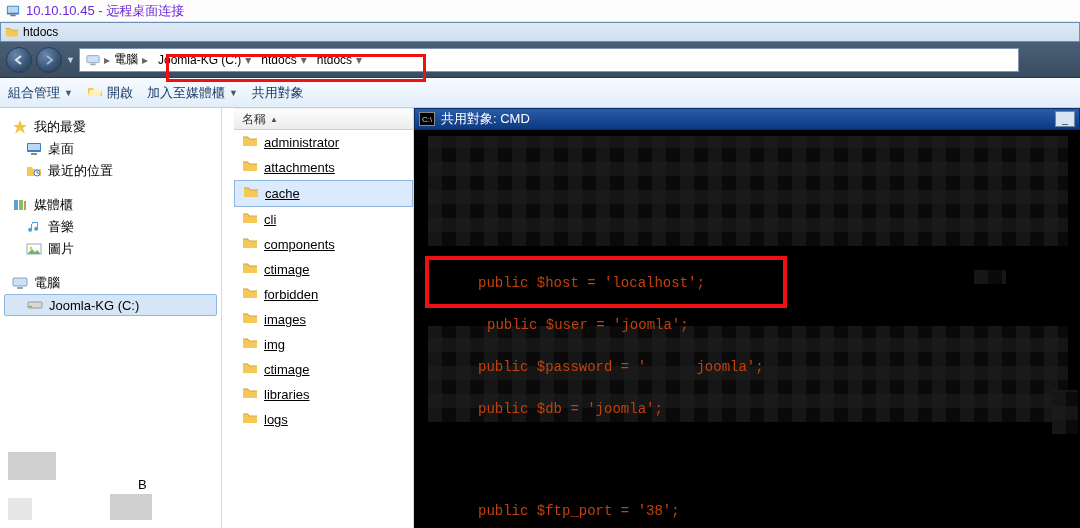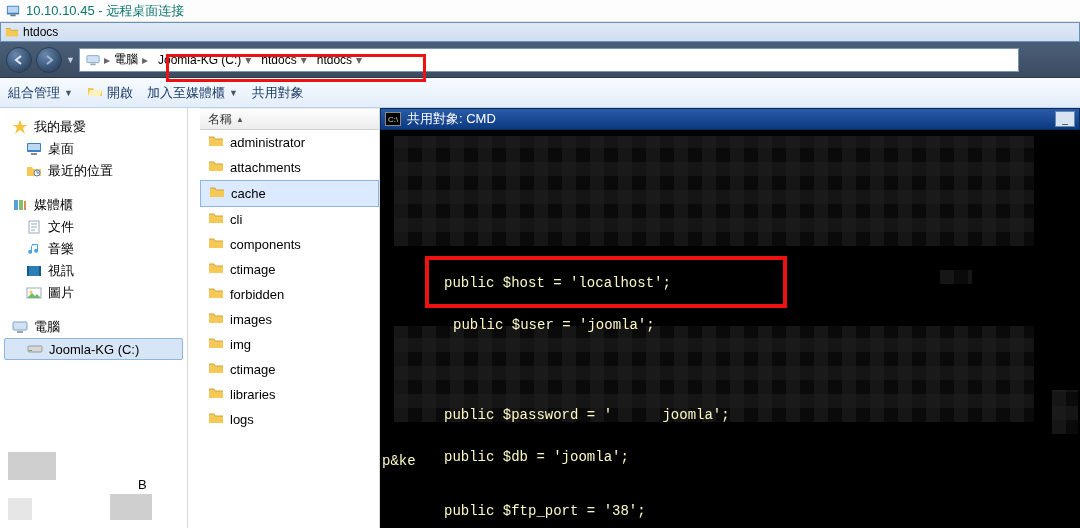--- a/index.html
+++ b/index.html
@@ -16,21 +16,21 @@
   
   .rdp-bar {
     height: 22px;
     background: #fdfdfd;
     display: flex;
     align-items: center;
     padding: 0 6px;
     gap: 6px;
     border-bottom: 1px solid #e5e5e5;
   }
-  .rdp-bar .title { color: #0f766e; font-size: 13px; }
+  .rdp-bar .title { color: #6d28d9; font-size: 13px; }
   .rdp-icon svg { width:14px; height:14px; display:block; }
 
   
   .explorer-title {
     height: 20px;
     background: linear-gradient(to bottom, #dfe9f5, #cfdff0);
     border: 1px solid #6a8fb5;
     display:flex; align-items:center; padding:0 4px; gap:4px;
     font-size:12px;
   }
@@ -81,21 +81,21 @@
   .toolbar .tb-item{ display:flex;align-items:center;gap:4px;}
   .chev{ font-size:9px;color:#456; }
 
   
   .main {
     display:flex;
     height: calc(528px - 22px - 20px - 36px - 30px);
     position:relative;
   }
   .nav-pane {
-    width:188px;
+    width:222px;
     background:#fff;
     border-right:1px solid #d8d8d8;
     padding:8px 4px;
     overflow:hidden;
   }
   .nav-group{ margin-bottom:12px; }
   .nav-item{
     display:flex;align-items:center;gap:6px;
     padding:2px 4px 2px 22px;
     font-size:13px;
@@ -114,21 +114,21 @@
     margin-left:12px;
   }
   .col-head{
     height:22px;background:linear-gradient(to bottom,#fdfdfd,#ececec);
     border-bottom:1px solid #d0d0d0; border-top:1px solid #eee;
     display:flex;align-items:center;padding:0 8px;font-size:12px;color:#333;
     gap:4px;
   }
   .file-row{
     display:flex;align-items:center;gap:6px;
-    padding:3px 8px; font-size:13px;
+    padding:3px 8px; font-size:13px;text-decoration:underline;
   }
   .file-row.selected{ background:#dbeafe; border:1px solid #8fb6df; }
   .folder-ico svg{width:16px;height:16px;}
 
   
   .cmd-area{
     flex:1;
     background:#000;
     position:relative;
     overflow:hidden;
@@ -139,21 +139,21 @@
     color:#fff;font-size:13px;
     display:flex;align-items:center;gap:6px;padding:0 4px;
     border:1px solid #0b2c60;
   }
   .cmd-title .cmd-ico{width:16px;height:14px;background:#000;border:1px solid #888;display:flex;align-items:center;justify-content:center;font-size:8px;color:#ccc;}
   .cmd-title .spacer{flex:1;}
   .cmd-btn{ width:20px;height:16px;background:#d8e4f2;border:1px solid #6b88ae;display:flex;align-items:center;justify-content:center;font-size:10px;color:#123;}
   .cmd-body{
     font-family: "Consolas","Courier New",monospace;
     font-size:14px;
-    color:#fef9c3;
+    color:#c2410c;
     padding:24px 14px;
     line-height:1.5;
     white-space:pre;
     position:relative;
   }
   .mosaic{
     position:absolute;
     background:
       repeating-linear-gradient(0deg, #0a0a0a 0 14px, #151515 14px 28px),
       repeating-linear-gradient(90deg, rgba(30,30,30,0.6) 0 14px, rgba(10,10,10,0.6) 14px 28px);
@@ -295,43 +295,24 @@
               <rect x="2" y="3" width="4" height="10" fill="#5aa0d8"></rect>
               <rect x="7" y="3" width="4" height="10" fill="#7fc06e"></rect>
               <rect x="12" y="4" width="2" height="9" fill="#d88f5a"></rect>
             </svg>
           </span>
         <span>媒體櫃</span>
       </div>
       <div class="nav-item">
           <span class="ico">
             <svg viewBox="0 0 16 16">
-              <rect x="3" y="2" width="10" height="12" fill="#fff" stroke="#9ab"></rect>
-              <path d="M5 5h6M5 8h6M5 11h4" stroke="#9ab"></path>
-            </svg>
-          </span>
-          <span>文件</span>
-        </div>
-      <div class="nav-item">
-          <span class="ico">
-            <svg viewBox="0 0 16 16">
               <path d="M6 3v7a2 2 0 11-1-1V5l7-2v6a2 2 0 11-1-1V3z" fill="#4da3df"></path>
             </svg>
           </span>
           <span>音樂</span>
-        </div>
-      <div class="nav-item">
-          <span class="ico">
-            <svg viewBox="0 0 16 16">
-              <rect x="1" y="3" width="14" height="10" fill="#2b7fb5"></rect>
-              <rect x="1" y="3" width="2" height="10" fill="#195a86"></rect>
-              <rect x="13" y="3" width="2" height="10" fill="#195a86"></rect>
-            </svg>
-          </span>
-          <span>視訊</span>
         </div>
       <div class="nav-item">
           <span class="ico">
             <svg viewBox="0 0 16 16">
               <rect x="1" y="3" width="14" height="10" fill="#fff" stroke="#9ab"></rect>
               <circle cx="5" cy="7" r="1.5" fill="#f5c542"></circle>
               <path d="M2 12l4-4 3 3 2-2 3 3v1H2z" fill="#6eb96e"></path>
             </svg>
           </span>
           <span>圖片</span>
@@ -468,27 +449,24 @@
     <div class="cmd-body">
       
       <div class="mosaic" style="left:14px;top:6px;width:640px;height:110px;"></div>
       <div class="mosaic" style="left:14px;top:196px;width:640px;height:96px;"></div>
       <div class="mosaic" style="left:560px;top:140px;width:32px;height:14px;"></div>
       <div class="mosaic" style="right:2px;top:260px;width:26px;height:44px;"></div>
 
       <div style="position:absolute;left:64px;top:122px;">
 <span style="display: block;">public $host = 'localhost';</span>
 <span style="display: block; margin-left: 9px;">public $user = 'joomla';</span>
-<span style="display: block; margin-top: 48px;">public $password = '      joomla';</span>
+<span style="display: block;">public $password = '      joomla';</span>
 <span style="display: block;">public $db = 'joomla';</span>
       </div>
 
-      <div style="position:absolute;left:2px;top:300px;">
-<span>p&amp;ke</span>
-      </div>
 
       <div style="position:absolute;left:64px;top:350px;">
 <span style="display: block;">public $ftp_port = '38';</span>
 
 
       </div>
     </div>
   </div>
 </div>
 

